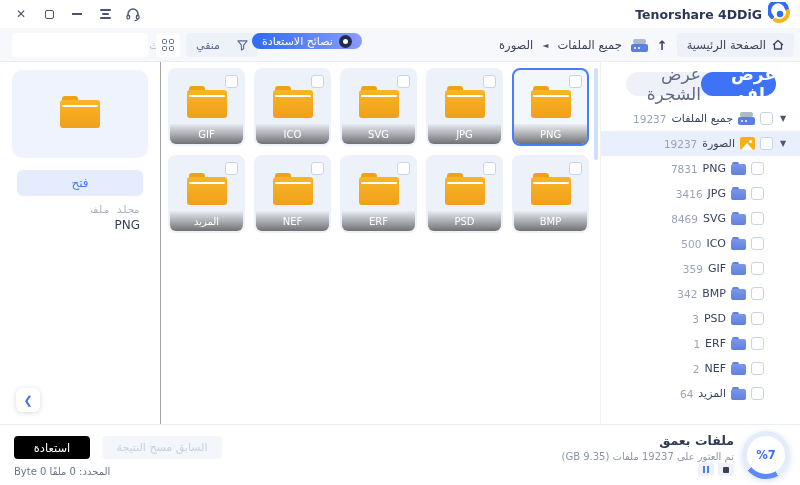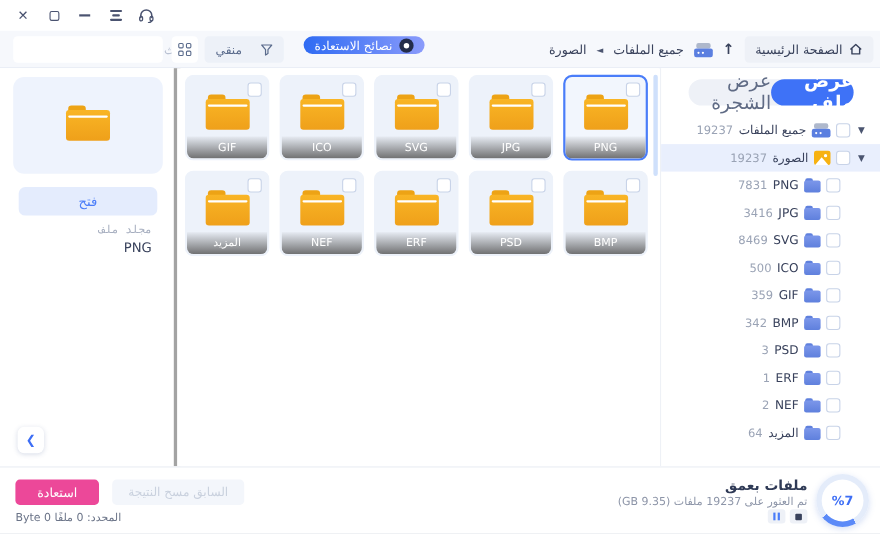--- a/index.html
+++ b/index.html
@@ -21,35 +21,35 @@
   
   #nav{position:absolute;top:28px;left:0;right:0;height:34px;background:#f6f8fc;border-bottom:1px solid #e9edf5;}
   .searchbox{position:absolute;left:12px;top:5px;width:136px;height:24px;background:#fff;border-radius:4px;display:flex;align-items:center;}
   .searchbox svg{margin-left:7px;}
   .searchbox input{flex:1;border:none;outline:none;background:transparent;font-size:11px;color:#55607a;text-align:right;padding-left:6px;padding-right:8px;direction:rtl;}
   .searchbox input::placeholder{color:#b9c1d2;}
   .gridbtn{position:absolute;left:156px;top:5px;width:24px;height:24px;background:#fff;border-radius:4px;display:flex;align-items:center;justify-content:center;}
   .gridico{display:grid;grid-template-columns:5px 5px;grid-gap:2px;}
   .gridico i{width:5px;height:5px;border:1.4px solid #5a6b8c;border-radius:1.5px;display:block;}
   .filterbtn{position:absolute;left:186px;top:5px;height:24px;padding:0 10px;background:#edf1f8;border-radius:4px;display:flex;align-items:center;gap:17px;font-size:11px;color:#5a6b8c;direction:rtl;}
-  .tipsbtn{position:absolute;left:252px;top:5px;height:16px;padding:4px 10px;border-radius:12px;background:linear-gradient(90deg,#2f6bf3,#8a9bfb);display:flex;align-items:center;gap:6px;font-size:11px;color:#fff;direction:rtl;margin-left:24px;}
+  .tipsbtn{position:absolute;left:252px;top:5px;height:16px;padding:4px 10px;border-radius:12px;background:linear-gradient(90deg,#2f6bf3,#8a9bfb);display:flex;align-items:center;gap:6px;font-size:11px;color:#fff;direction:rtl;}
   .tipico{width:13px;height:13px;border-radius:50%;background:#232c4a;position:relative;}
   .tipico::after{content:'';position:absolute;top:4px;left:4px;width:5px;height:5px;border-radius:50%;background:#fff;}
   #nav-right{position:absolute;right:6px;top:5px;height:24px;display:flex;direction:rtl;align-items:center;gap:9px;}
   .homebtn{height:24px;background:#eef1f7;border-radius:4px;display:flex;direction:rtl;align-items:center;gap:6px;padding:0 10px;font-size:11.5px;color:#39425c;}
   .uparrow{font-size:13px;color:#39425c;font-weight:bold;}
   .crumb{font-size:11.5px;color:#39425c;}
   .crumb-sep{font-size:8px;color:#4b5570;}
   .driveico{position:relative;width:17px;height:13px;}
   .driveico .t{position:absolute;top:0;left:2px;right:2px;height:5px;background:#aeb8cc;border-radius:2px;}
   .driveico .b{position:absolute;bottom:0;left:0;right:0;height:8px;background:#5b7fe0;border-radius:2px;}
   .driveico .b::after{content:'';position:absolute;top:3px;left:3px;width:2px;height:2px;background:#fff;border-radius:50%;box-shadow:4px 0 0 #fff;}
 
   
-  #left-pane{position:absolute;left:0;top:62px;width:164px;bottom:61px;background:#fff;border-right:6px solid #a3a3a3;}
+  #left-pane{position:absolute;left:0;top:62px;width:164px;bottom:61px;background:#fff;border-right:4px solid #a3a3a3;}
   #center-pane{position:absolute;left:161px;top:62px;width:438px;bottom:61px;background:#fff;}
   #side-pane{position:absolute;right:0;top:62px;width:200px;bottom:61px;background:#fff;border-left:1px solid #eef1f6;}
 
   
   .tabs{position:absolute;top:10px;left:25px;width:150px;height:24px;background:#eef1f7;border-radius:12px;display:flex;direction:rtl;align-items:center;}
   .tab{flex:1;height:24px;display:flex;align-items:center;justify-content:center;font-size:17px;color:#5f6b85;border-radius:12px;}
   .tab.active{background:#3e72f7;color:#fff;font-weight:bold;}
   #tree{position:absolute;top:44px;left:0;right:0;}
   .tree-row{height:25px;display:flex;direction:rtl;align-items:center;gap:5px;padding-right:12px;padding-left:12px;}
   .tree-row.child{padding-right:36px;}
@@ -81,21 +81,21 @@
   
   .preview-box{position:absolute;top:8px;left:12px;width:136px;height:88px;background:#eef3fd;border-radius:10px;}
   .preview-box .folder{top:26px;}
   .openbtn{position:absolute;top:108px;left:17px;width:126px;height:26px;background:#e4ecfd;border-radius:6px;display:flex;align-items:center;justify-content:center;font-size:12px;color:#4a7df9;}
   .meta-type{position:absolute;top:142px;right:20px;font-size:10px;color:#a6aebf;direction:rtl;font-family:Liberation Mono, monospace;}
   .meta-name{position:absolute;top:156px;right:20px;font-size:12px;color:#39425c;direction:ltr;}
   .collapse{position:absolute;bottom:12px;left:16px;width:24px;height:24px;background:#fff;border-radius:6px;box-shadow:0 1px 5px rgba(60,80,140,.22);display:flex;align-items:center;justify-content:center;color:#3d6ef5;font-size:11px;font-weight:bold;}
 
   
   #footer{position:absolute;left:0;right:0;bottom:0;height:61px;background:#fff;border-top:1px solid #e9edf4;}
-  .recover{position:absolute;left:14px;top:11px;width:76px;height:23px;background:#ec4899;border-radius:4px;display:flex;align-items:center;justify-content:center;font-size:11.5px;color:#fff;}
+  .recover{position:absolute;left:14px;top:11px;width:76px;height:23px;background:#000000;border-radius:4px;display:flex;align-items:center;justify-content:center;font-size:11.5px;color:#fff;}
   .clearbtn{position:absolute;left:102px;top:11px;width:120px;height:23px;background:#f3f6fb;border-radius:4px;display:flex;align-items:center;justify-content:center;font-size:11px;color:#c9d1de;direction:rtl;}
   .selinfo{position:absolute;left:14px;top:41px;font-size:10px;color:#6b7488;direction:rtl;}
   .ring{position:absolute;right:10px;top:6px;width:48px;height:48px;border-radius:50%;background:conic-gradient(from 150deg,#5b8af8 0 80deg,#e4ecfa 80deg 360deg);box-shadow:0 2px 6px rgba(90,130,220,.25);}
   .ring .inner{position:absolute;inset:5px;border-radius:50%;background:#fff;display:flex;align-items:center;justify-content:center;}
   .ring .pct{font-size:11.5px;font-weight:bold;color:#3d6ef5;direction:ltr;}
   .scan-title{position:absolute;right:66px;top:8px;font-size:12.5px;font-weight:bold;color:#2f3a56;direction:rtl;}
   .scan-info{position:absolute;right:66px;top:26px;font-size:10px;color:#8d95a8;direction:rtl;text-align:right;}
   .mini{position:absolute;top:38px;width:16px;height:13px;background:#eef1f7;border-radius:3px;display:flex;align-items:center;justify-content:center;}
   .mini.pause{right:86px;}
   .mini.stop{right:66px;}
@@ -124,20 +124,28 @@
         </span>
       <span class="wbtn">
         <svg width="14" height="13" viewBox="0 0 14 13">
             <path d="M2 8 v-2 a5 5 0 0 1 10 0 v2" fill="none" stroke="#4a5370" stroke-width="1.4" stroke-linecap="round"></path>
             <rect x="1" y="7" width="2.6" height="4" rx="1.2" fill="none" stroke="#4a5370" stroke-width="1.2"></rect>
             <rect x="10.4" y="7" width="2.6" height="4" rx="1.2" fill="none" stroke="#4a5370" stroke-width="1.2"></rect>
             <path d="M12 11 q-1 1.6 -3 1.6" fill="none" stroke="#4a5370" stroke-width="1.2" stroke-linecap="round"></path>
           </svg>
       </span>
     </div>
+    <div id="brand">
+      <span class="name">Tenorshare 4DDiG</span>
+      <svg width="24" height="24" viewBox="0 0 24 24">
+        <path d="M4 15 a9 9 0 1 1 15 -8" stroke="#2f6bf5" stroke-width="4" fill="none" stroke-linecap="round"></path>
+        <path d="M20 9 a9 9 0 0 1 -13 9" stroke="#f5b51f" stroke-width="4" fill="none" stroke-linecap="round"></path>
+        <circle cx="12" cy="12" r="3.2" fill="#2f6bf5"></circle>
+      </svg>
+    </div>
   </div>
 
   <div id="nav">
     <div class="searchbox">
       <svg width="12" height="12" viewBox="0 0 12 12">
           <circle cx="5" cy="5" r="3.6" fill="none" stroke="#9aa4b8" stroke-width="1.4"></circle>
           <path d="M8 8 l3 3" stroke="#9aa4b8" stroke-width="1.4" stroke-linecap="round"></path>
         </svg>
       <input placeholder="بحث" style="">
     </div>

